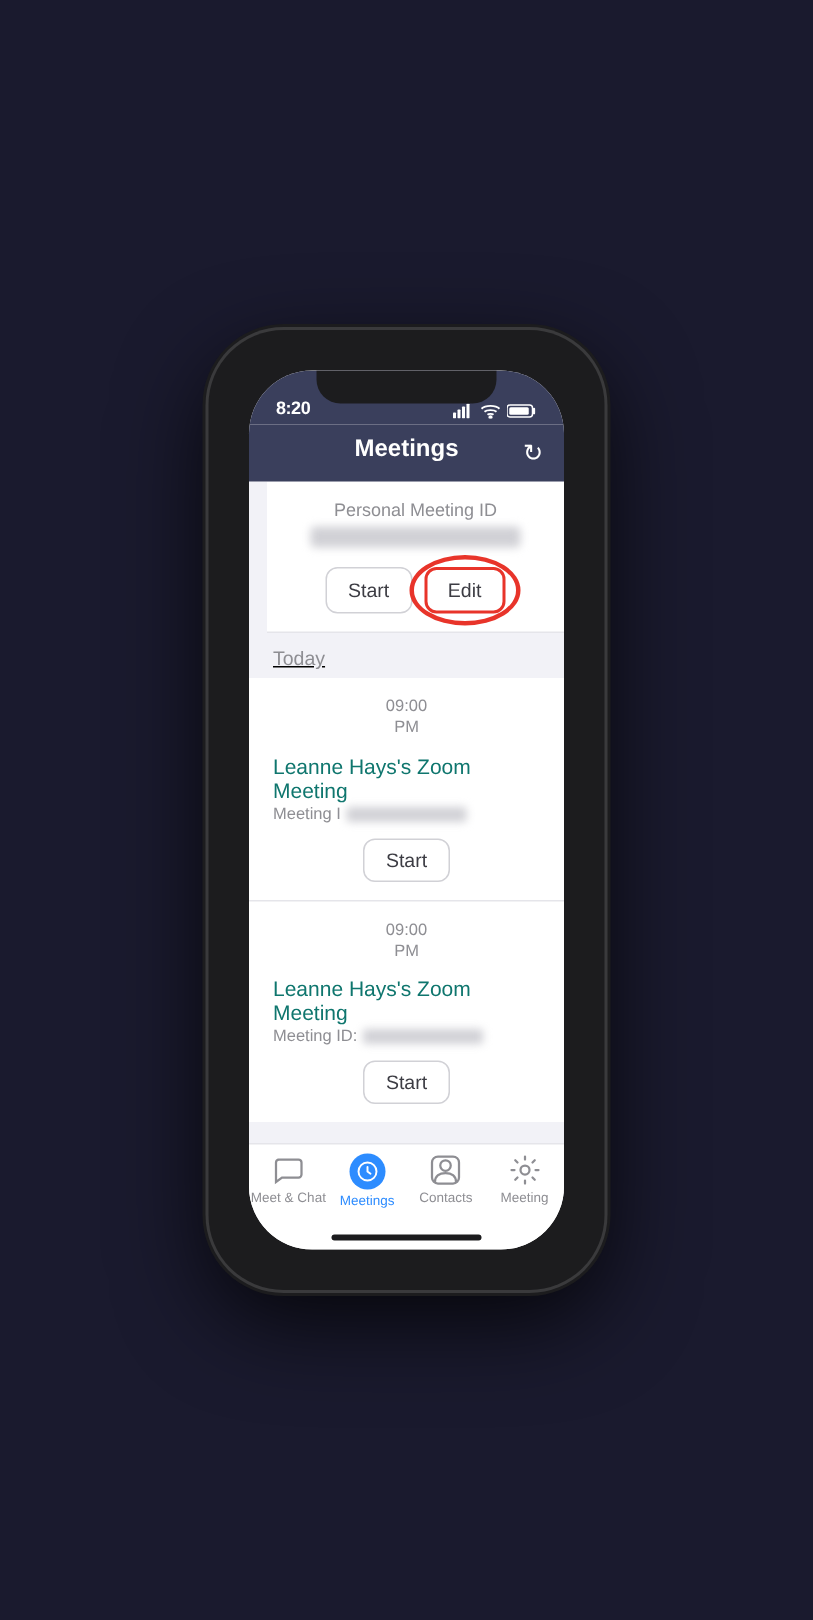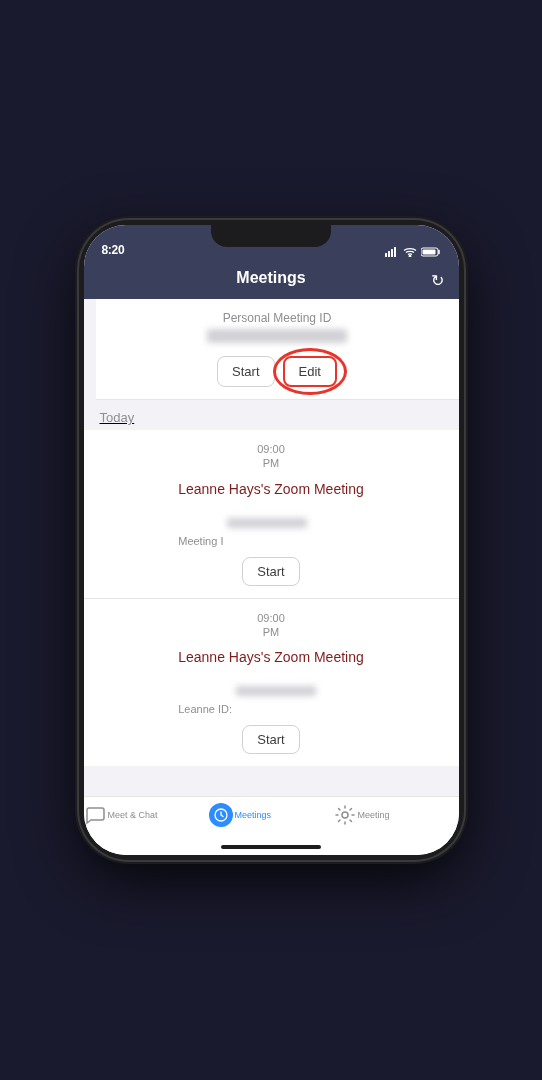--- a/index.html
+++ b/index.html
@@ -5,25 +5,25 @@
     * { box-sizing: border-box; margin: 0; padding: 0; }
     body {
       background: #1a1a2e;
       display: flex;
       justify-content: center;
       align-items: center;
       min-height: 100vh;
       font-family: -apple-system, BlinkMacSystemFont, 'Helvetica Neue', sans-serif;
     }
     .phone-frame {
-      width: 385px;
+      width: 264px;
       height: 640px;
       background: #1c1c1e;
       border-radius: 50px;
-      padding: 5px;
+      padding: 27px;
       box-shadow: 0 0 0 2px #3a3a3c, 0 0 0 4px #1c1c1e, 0 20px 60px rgba(0,0,0,0.8);
       position: relative;
     }
     .phone-inner {
       width: 100%;
       height: 100%;
       background: #fff;
       border-radius: 42px;
       overflow: hidden;
       display: flex;
@@ -196,33 +196,32 @@
       width: 38px;
       text-align: center;
       flex-shrink: 0;
       line-height: 1.3;
     }
     .meeting-info {
       flex: 1;
     }
     .meeting-title {
       font-size: 14px;
-      color: #7f1d1d;
+      color: #0f766e;
       font-weight: 500;
       margin-bottom: 2px;
     }
     .meeting-id-row {
       display: flex;
       align-items: center;
       gap: 4px;
     }
     .meeting-id-text {
       font-size: 11px;
       color: #8e8e93;
-      margin-top: 36px;
     }
     .meeting-id-blur-sm {
       display: inline-block;
       width: 80px;
       height: 10px;
       background: #d1d1d6;
       border-radius: 2px;
       filter: blur(3px);
       vertical-align: middle;
     }
@@ -242,21 +241,21 @@
     .tab-bar {
       background: #fff;
       border-top: 1px solid #e5e5ea;
       display: flex;
       padding: 6px 0 14px;
       flex-shrink: 0;
     }
     .tab-item {
       flex: 1;
       display: flex;
-      flex-direction: row;
+      flex-direction: column;
       align-items: center;
       gap: 2px;
       cursor: pointer;
     }
     .tab-label {
       font-size: 9px;
       color: #8e8e93;
     }
     .tab-label.active-label {
       color: #2d8cff;
@@ -364,21 +363,21 @@
         </div>
 
         <div class="meeting-item">
           <div class="meeting-time">
             <span style="white-space:pre-line;">09:00
 PM</span>
           </div>
           <div class="meeting-info">
             <div class="meeting-title">Leanne Hays's Zoom Meeting</div>
             <div class="meeting-id-row">
-              <span class="meeting-id-text">Leanne ID:</span>
+              <span class="meeting-id-text">Meeting ID:</span>
               <span class="meeting-id-blur-sm"></span>
             </div>
           </div>
           <button class="start-btn">Start</button>
         </div>
 
       </div>
 
       <div class="spacer"></div>
     </div>
@@ -395,20 +394,28 @@
       <div class="tab-item">
         <div class="tab-meetings-icon">
           <svg width="14" height="14" viewBox="0 0 14 14" fill="none">
             <circle cx="7" cy="7" r="6" stroke="white" stroke-width="1.3"></circle>
             <path d="M7 4 v3 l2 1.5" stroke="white" stroke-width="1.3" stroke-linecap="round"></path>
           </svg>
         </div>
         <span class="tab-label active-label">Meetings</span>
       </div>
 
+      <div class="tab-item">
+        <svg width="22" height="22" viewBox="0 0 22 22" fill="none">
+          <circle cx="11" cy="8" r="3.5" stroke="#8e8e93" stroke-width="1.5"></circle>
+          <path d="M4 19 c0-4 3-6 7-6 s7 2 7 6" stroke="#8e8e93" stroke-width="1.5" fill="none"></path>
+          <rect x="2" y="2" width="18" height="18" rx="4" stroke="#8e8e93" stroke-width="1.5" fill="none"></rect>
+        </svg>
+        <span class="tab-label">Contacts</span>
+      </div>
 
       <div class="tab-item">
         <svg width="22" height="22" viewBox="0 0 22 22" fill="none">
           <circle cx="11" cy="11" r="3" stroke="#8e8e93" stroke-width="1.5"></circle>
           <path d="M11 2 v2 M11 18 v2 M2 11 h2 M18 11 h2 M4.5 4.5 l1.5 1.5 M16 16 l1.5 1.5 M4.5 17.5 l1.5-1.5 M16 6 l1.5-1.5" stroke="#8e8e93" stroke-width="1.5" stroke-linecap="round"></path>
         </svg>
         <span class="tab-label">Meeting</span>
       </div>
     </div>
 

